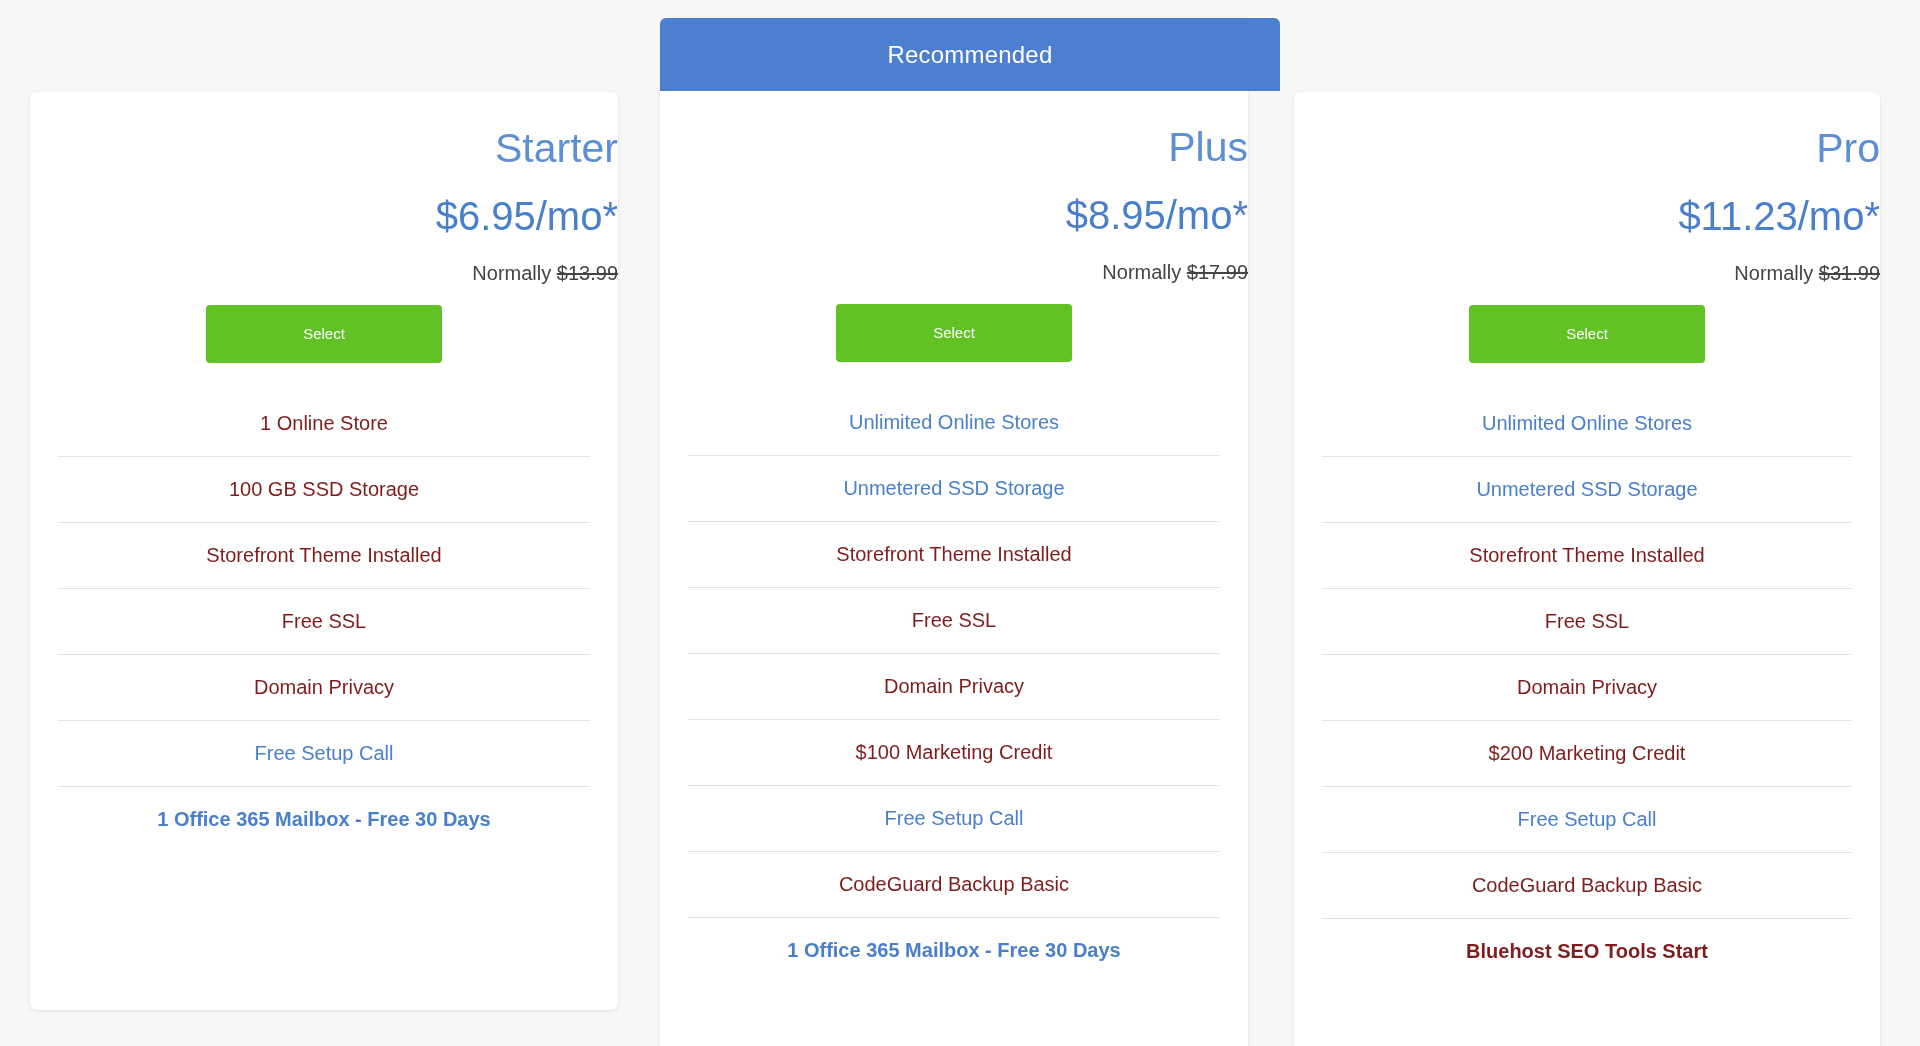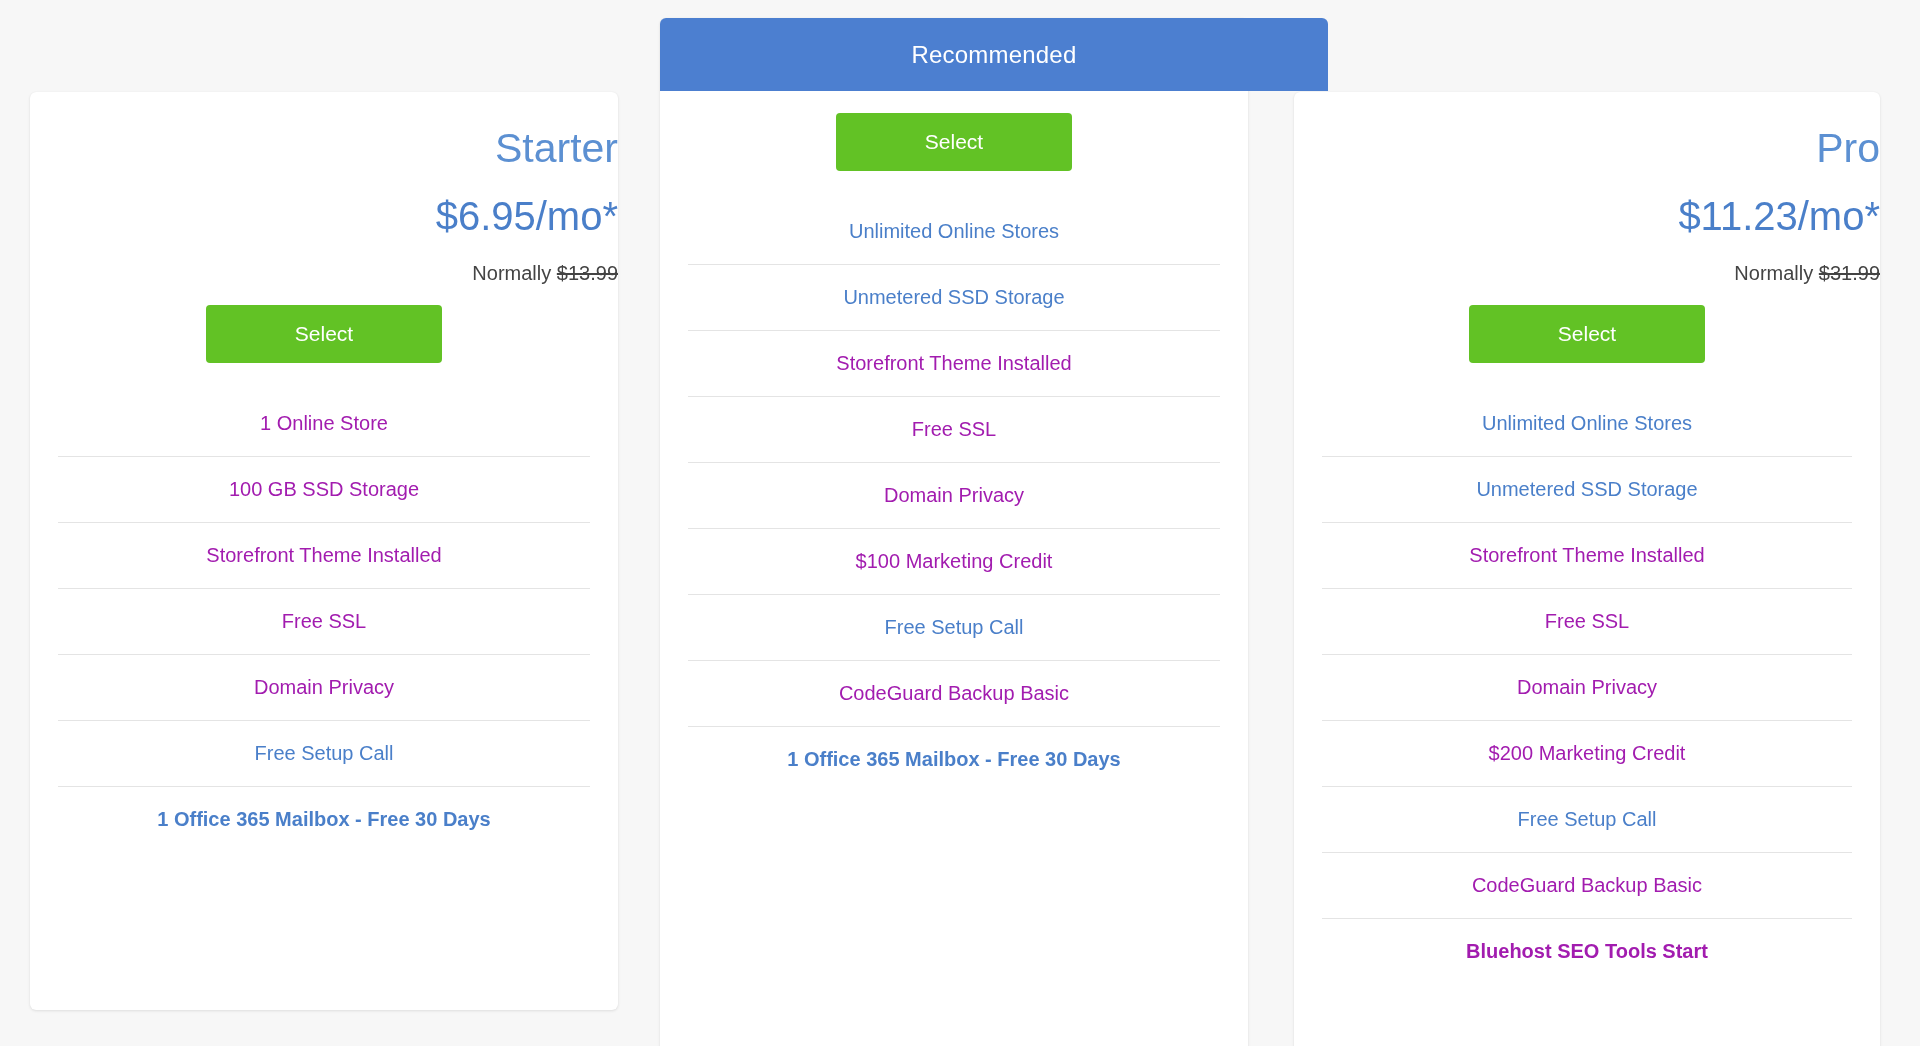--- a/index.html
+++ b/index.html
@@ -31,21 +31,21 @@
 
   .card-starter { left: 30px;   top: 92px;  width: 588px; height: 918px; }
   .card-plus    { left: 660px;  top: 18px;  width: 588px; height: 1060px; }
   .card-pro     { left: 1294px; top: 92px;  width: 586px; height: 990px; }
 
   
   .ribbon {
     position: absolute;
     left: 660px;
     top: 18px;
-    width: 668px;
+    width: 620px;
     height: 73px;
     background: #4c7fd0;
     border-radius: 6px 6px 0 0;
     display: flex;
     align-items: center;
     justify-content: center;
     z-index: 3;
   }
   .ribbon-label {
     color: #ffffff;
@@ -96,41 +96,41 @@
 
   
   .select-wrap {
     text-align: center;
     margin-top: 22px;
   }
   .select-btn {
     display: inline-block;
     background: #62c225;
     color: #ffffff;
-    font-size: 21px;
+    font-size: 15px;
     font-family: "Liberation Sans", sans-serif;
     border: none;
     border-radius: 4px;
     width: 236px;
     height: 58px;
     line-height: 58px;
     padding: 0;
     cursor: pointer;
     text-align: center;
   }
 
   
   .features {
     margin: 28px 28px 0 28px;
     padding: 0;
     list-style: none;
   }
   .feature-row {
     font-size: 20px;
-    color: #a21caf;
+    color: #7f1d1d;
     text-align: center;
     height: 65px;
     line-height: 65px;
     border-bottom: 1px solid #e4e4e4;
     white-space: nowrap;
   }
   .feature-row.is-link { color: #4a7fc9; cursor: pointer; }
   .feature-row.last { border-bottom: none; font-weight: bold; }
 </style>
 </head>
@@ -158,20 +158,28 @@
           <li class="feature-row">Free SSL</li>
           <li class="feature-row">Domain Privacy</li>
           <li class="feature-row is-link">Free Setup Call</li>
           <li class="feature-row is-link last">1 Office 365 Mailbox - Free 30 Days</li>
         </ul>
     </div>
   </div>
 
   <div class="card card-plus">
     <div class="card-inner">
+      <div class="plan-head">
+        <div class="plan-name">Plus</div>
+        <div class="plan-price">$8.95/mo*</div>
+        <div class="plan-normally">
+          <span>Normally</span>
+          <span class="strike">$17.99</span>
+        </div>
+      </div>
       <div class="select-wrap">
         <button class="select-btn">Select</button>
       </div>
       <ul class="features">
           <li class="feature-row is-link">Unlimited Online Stores</li>
           <li class="feature-row is-link">Unmetered SSD Storage</li>
           <li class="feature-row">Storefront Theme Installed</li>
           <li class="feature-row">Free SSL</li>
           <li class="feature-row">Domain Privacy</li>
           <li class="feature-row">$100 Marketing Credit</li>

